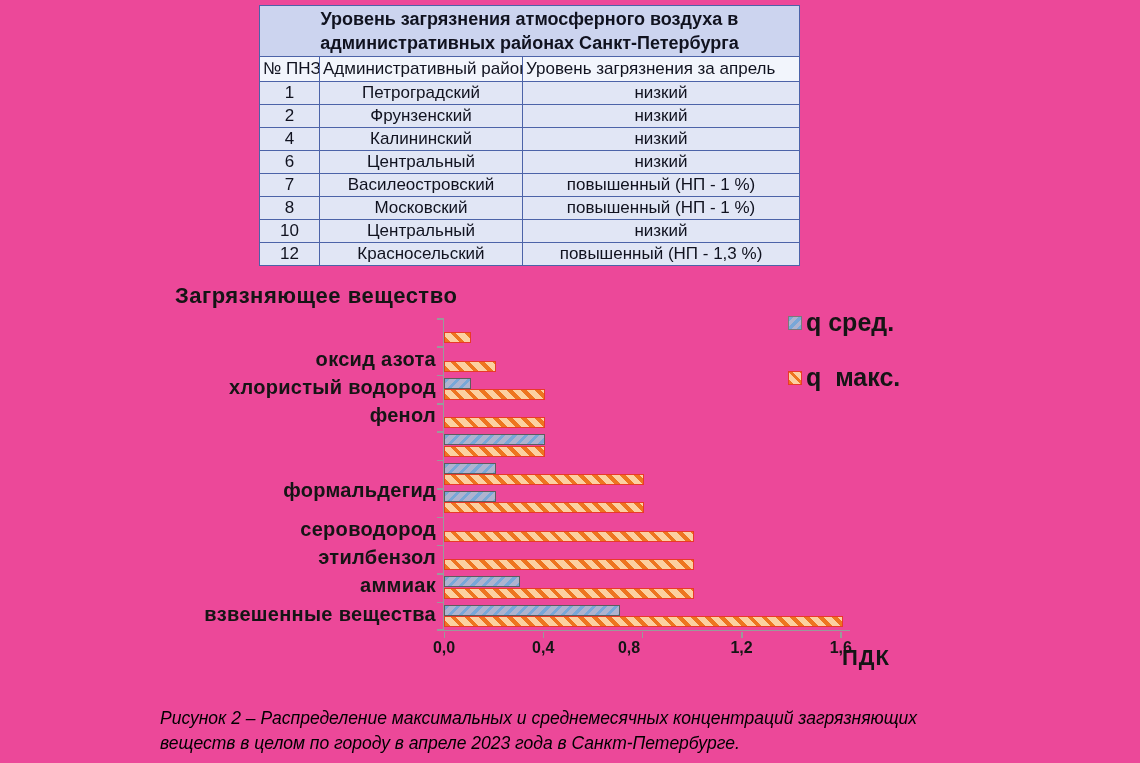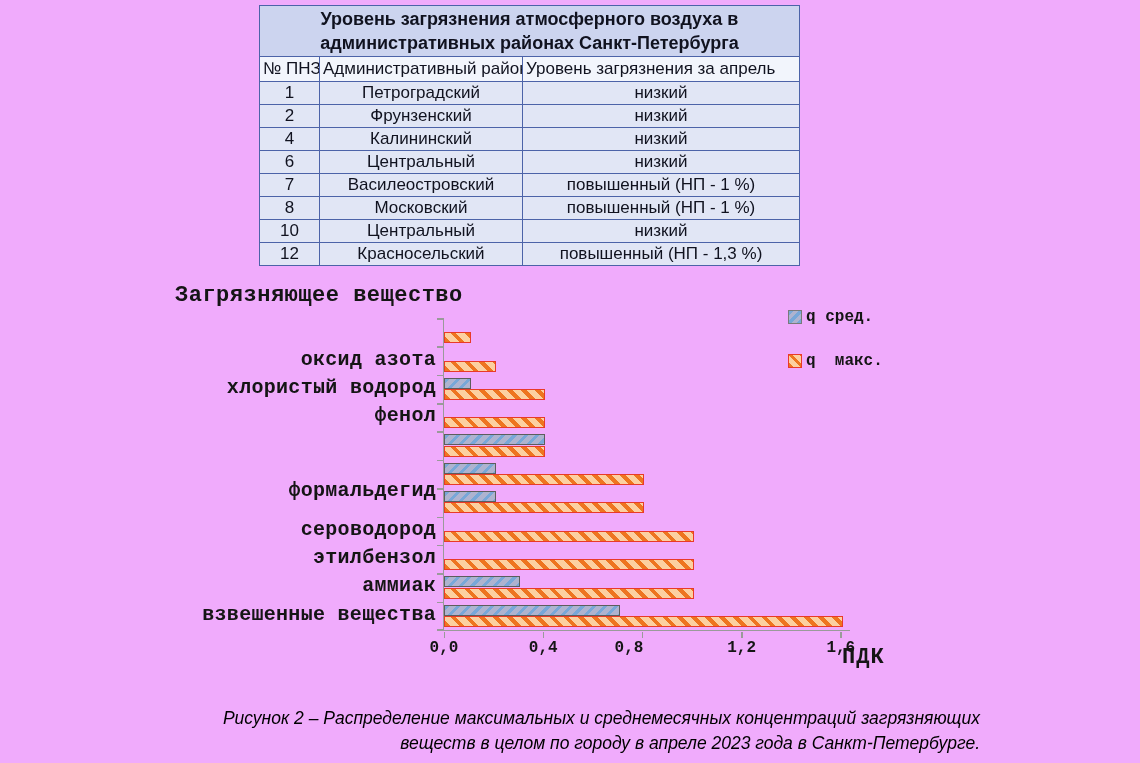--- a/index.html
+++ b/index.html
@@ -1,33 +1,33 @@
 <!DOCTYPE html>
 <html><head>
 <meta charset="utf-8">
 <style>
   html,body{margin:0;padding:0;background:#fff;}
-  .page{position:relative;width:1140px;height:763px;background:#f0abfc;overflow:hidden;
+  .page{position:relative;width:1140px;height:763px;background:#ec4899;overflow:hidden;
         font-family:"Liberation Sans",sans-serif;}
 
   
   .ptable{position:absolute;left:259px;top:5px;width:540px;border-collapse:collapse;
           font-size:17px;color:#10121f;table-layout:fixed;}
   .ptable th,.ptable td{border:1.5px solid #4c63a8;padding:0 3px;overflow:hidden;
           white-space:nowrap;font-weight:normal;}
   .ptable .title-cell{background:#ccd4ef;font-weight:bold;font-size:18px;text-align:center;
           height:50px;white-space:normal;line-height:1.35;}
   .ptable .colhead td{background:#f2f5fc;height:24px;text-align:left;}
   .ptable .colhead td+td{text-align:left;}
   .ptable tbody td{background:#e1e6f5;height:22px;text-align:center;}
   .col-num{width:60px;} .col-district{width:203px;} .col-level{width:277px;}
 
   
   .chart{position:absolute;left:170px;top:283px;width:810px;height:415px;
-         font-family:Liberation Mono, monospace;color:#151515;}
+         font-family:Liberation Sans, sans-serif;color:#151515;}
   .chart-title{position:absolute;left:5px;top:0;font-size:22px;font-weight:bold;letter-spacing:.5px;}
   .cat-labels{position:absolute;left:0;top:35px;width:266px;height:312px;}
   .cat-label{position:absolute;right:0;width:266px;text-align:right;font-size:20px;
              font-weight:bold;white-space:nowrap;letter-spacing:.3px;}
   .plot{position:absolute;left:273px;top:35px;width:406px;height:312px;
         border-left:1.5px solid #9a9a9a;border-bottom:1.5px solid #9a9a9a;}
   .bar{position:absolute;left:0;height:9px;}
   .bar-avg{background:repeating-linear-gradient(135deg,#78a7d8 0 3px,#aeb3cf 3px 8px);
            border:1.5px solid #5d5d5d;}
   .bar-max{background:repeating-linear-gradient(45deg,#ee7520 0 4px,#fcd0a0 4px 10px);
@@ -38,24 +38,24 @@
                font-weight:bold;}
   .xaxis-title{position:absolute;left:398px;top:327px;font-size:22px;font-weight:bold;
                letter-spacing:1px;}
   .legend{position:absolute;left:618px;top:25px;}
   .legend-entry{display:flex;align-items:center;margin-bottom:26px;}
   .key{width:12px;height:12px;margin-right:4px;flex:0 0 auto;}
   .key-avg{background:repeating-linear-gradient(135deg,#78a7d8 0 3px,#aeb3cf 3px 7px);
            border:1.5px solid #7a7a7a;}
   .key-max{background:repeating-linear-gradient(45deg,#ee7520 0 3px,#fcd0a0 3px 8px);
            border:1.5px solid #e93a28;}
-  .legend-label{font-size:16px;font-weight:bold;white-space:pre;}
+  .legend-label{font-size:25px;font-weight:bold;white-space:pre;}
 
   
-  .caption{position:absolute;left:160px;top:706px;width:820px;text-align:right;
+  .caption{position:absolute;left:160px;top:706px;width:820px;text-align:left;
            font-style:italic;font-size:17.5px;line-height:1.4;color:#000;
            font-family:"Liberation Sans",sans-serif;}
 </style>
 </head>
 <body>
 
 <div class="page">
 
   <table class="ptable">
     <colgroup>

